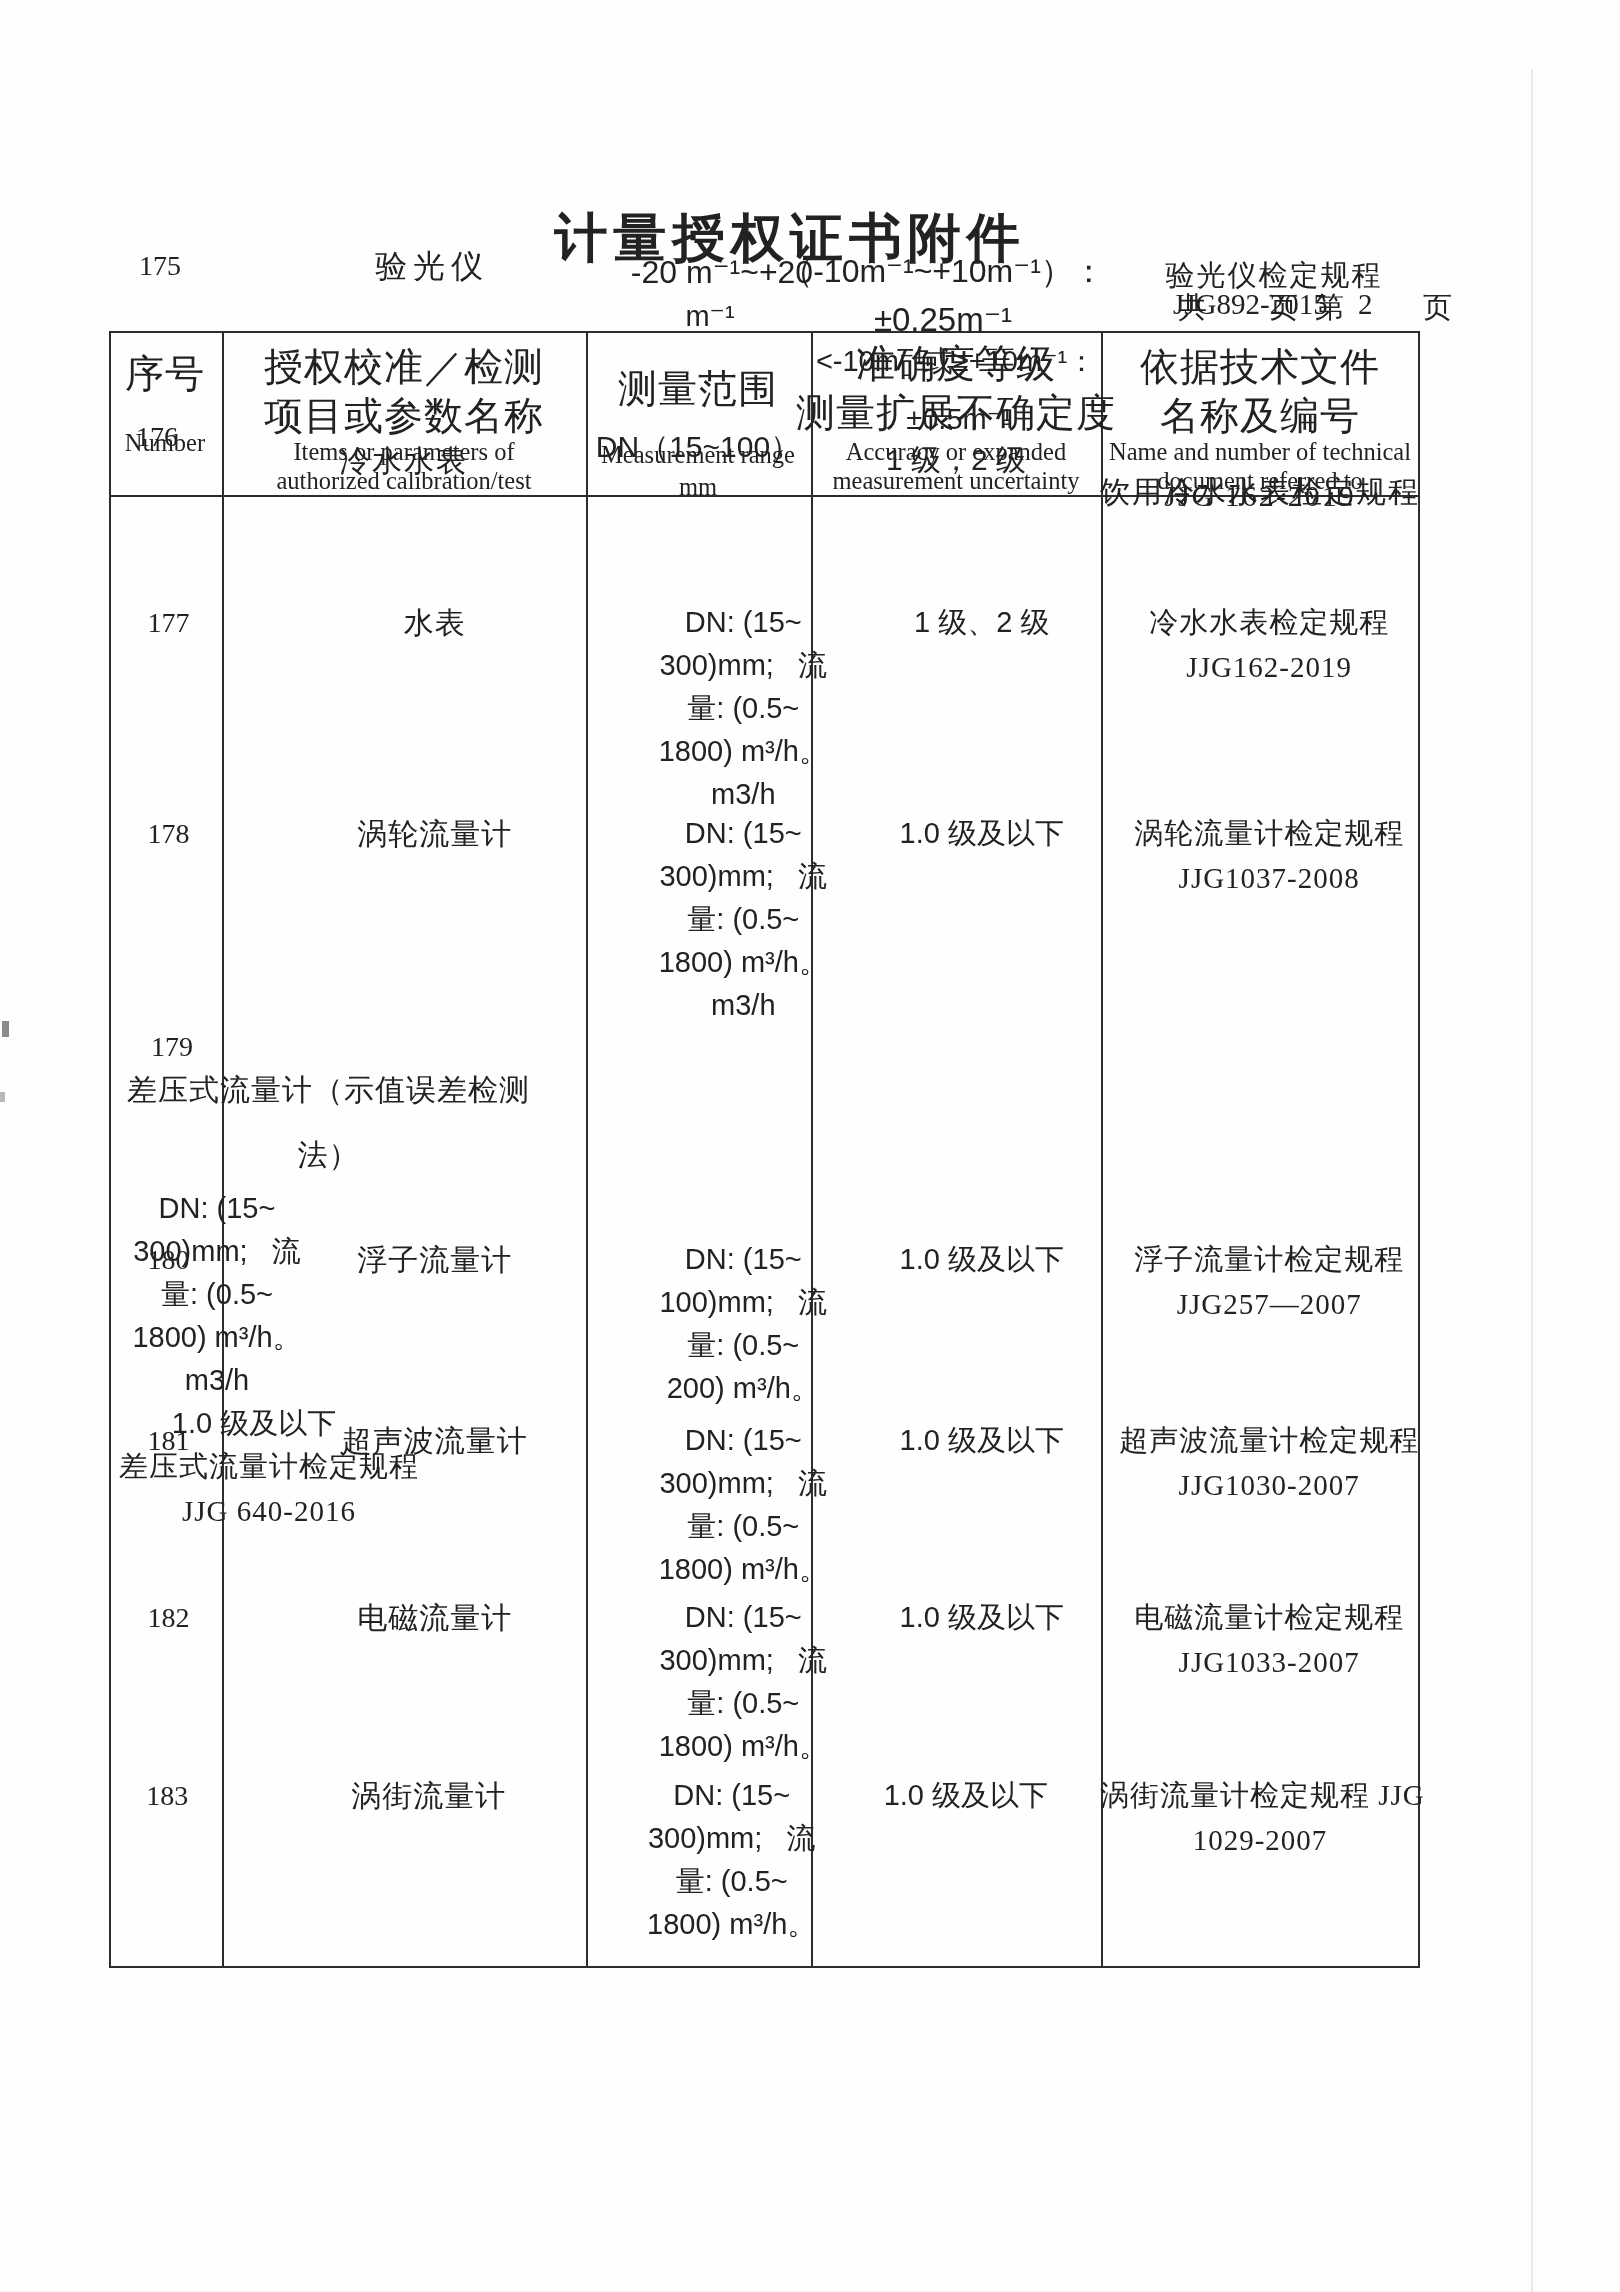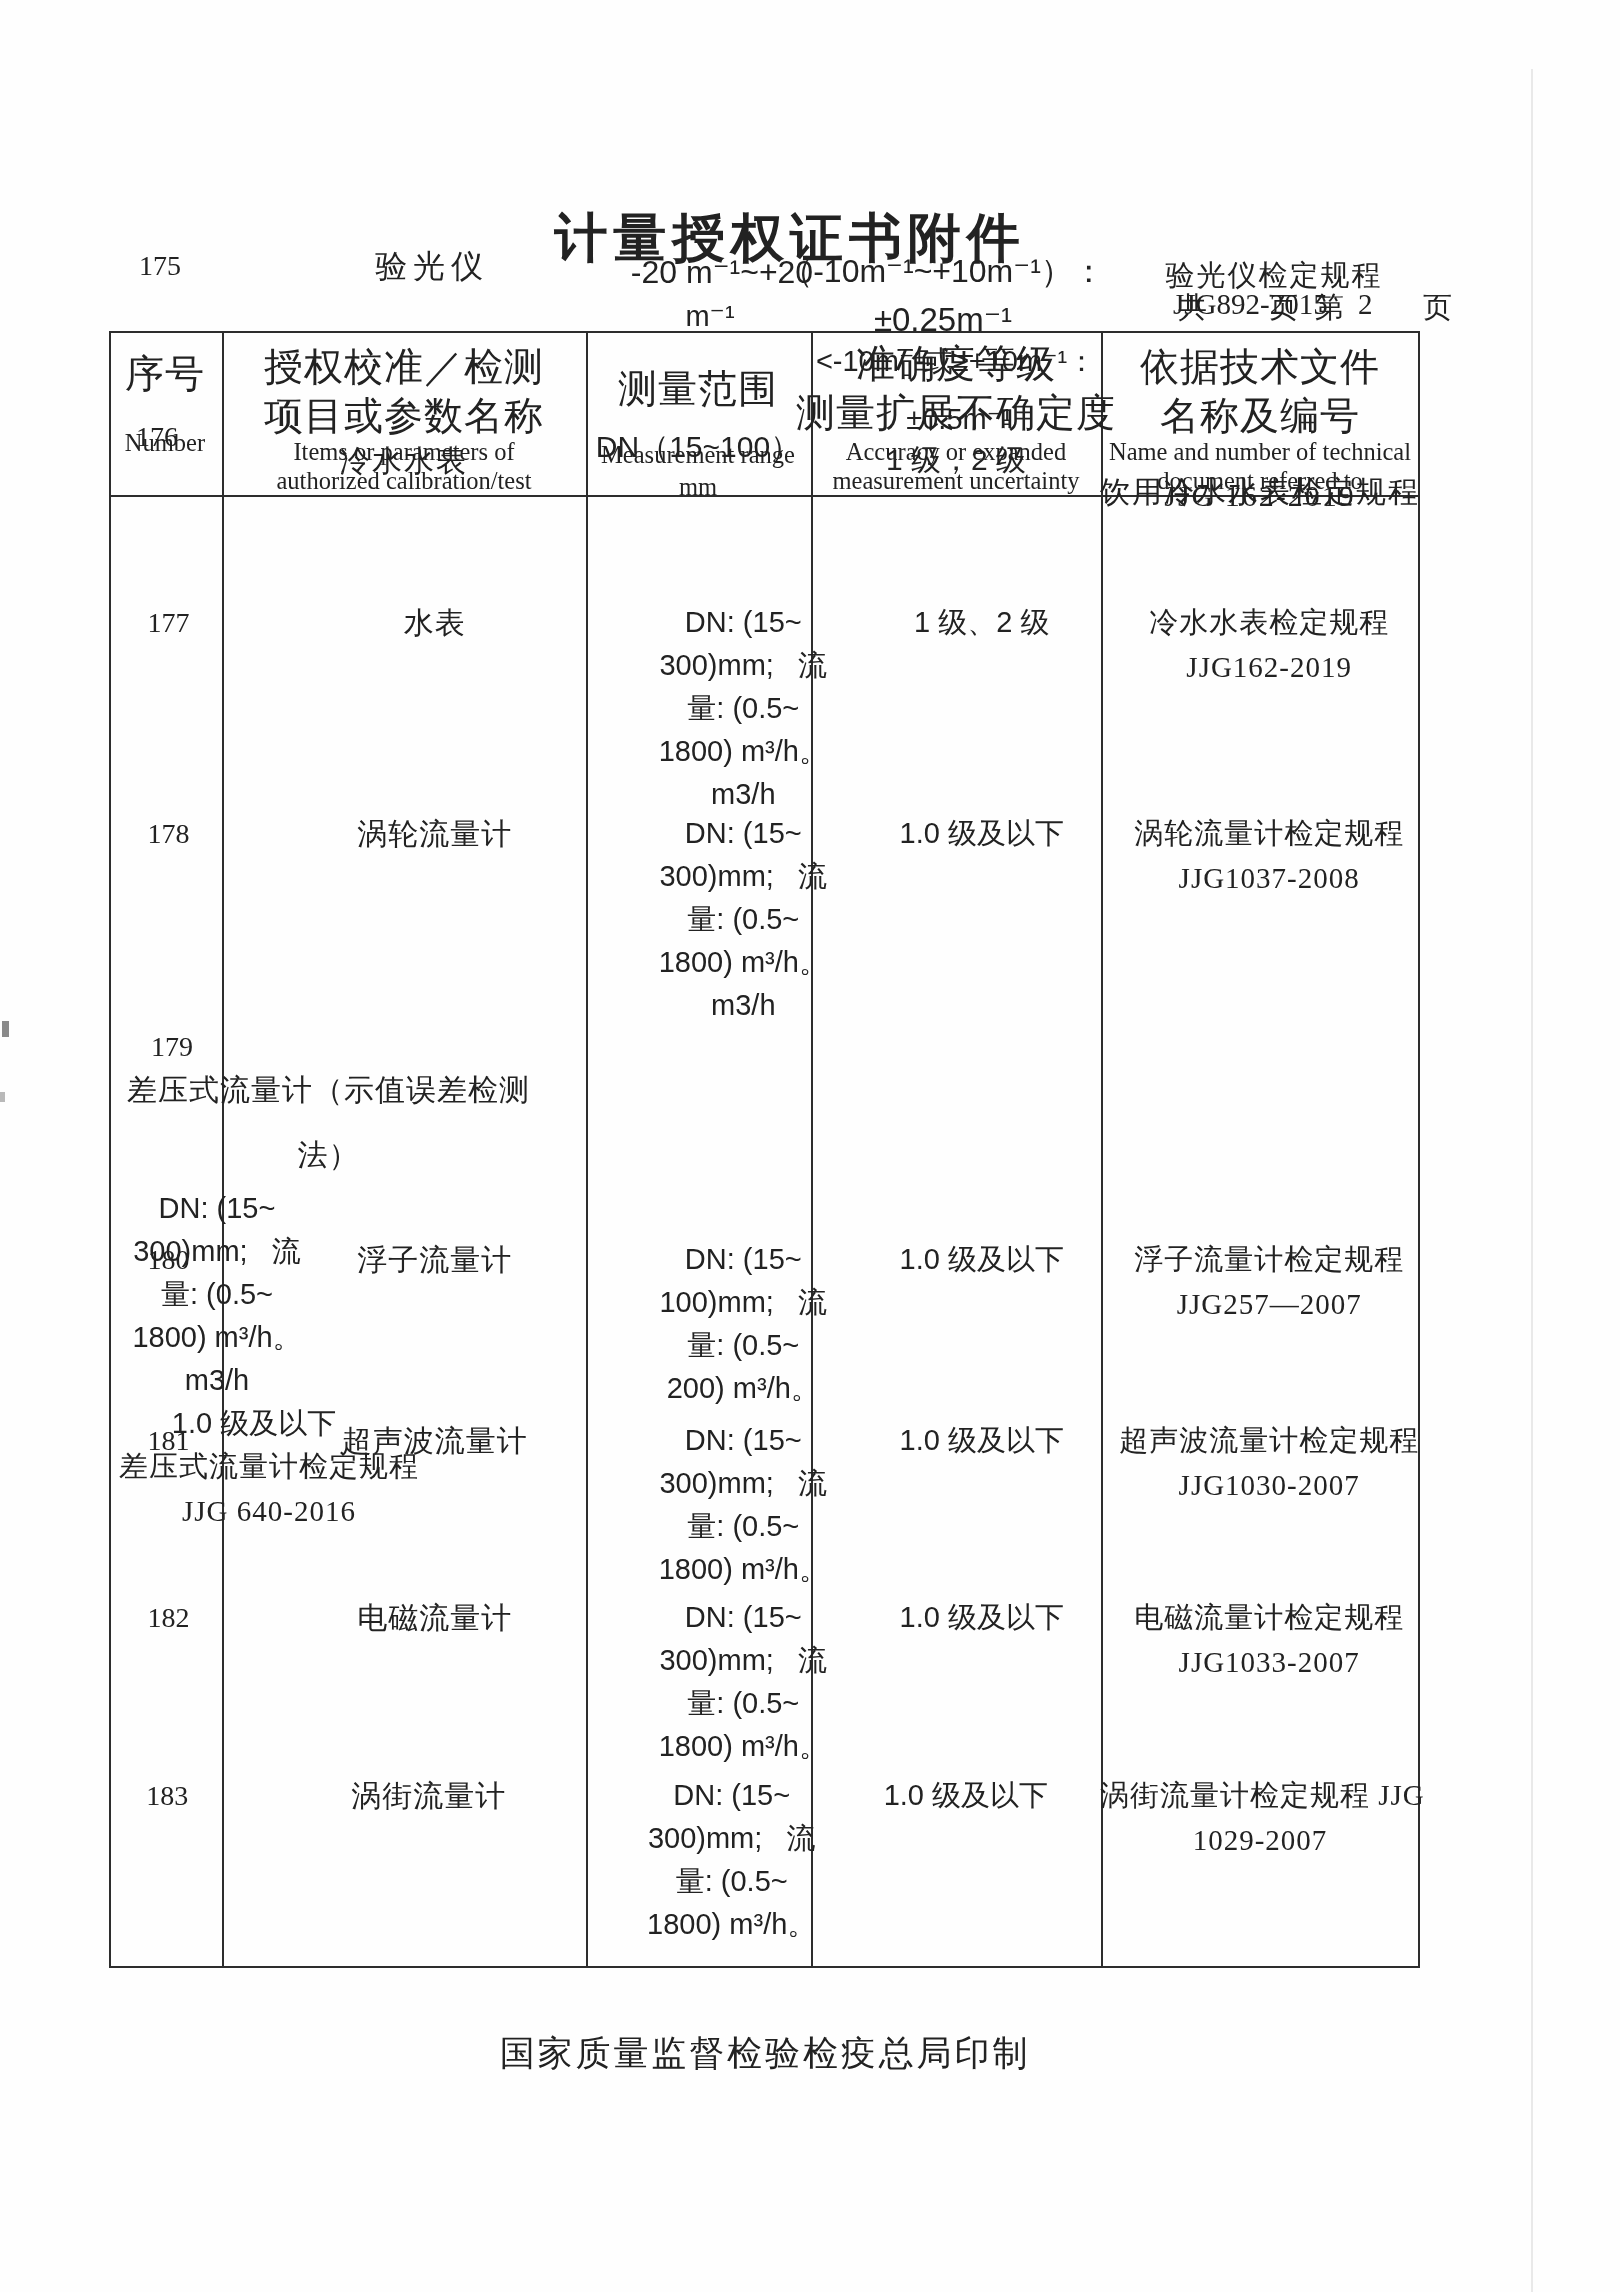--- a/index.html
+++ b/index.html
@@ -183,20 +183,19 @@
     <div class="cell c-name">涡街流量计</div>
     <div class="cell c-range">DN: (15~
 300)mm;   流
 量: (0.5~
 1800) m³/h。</div>
     <div class="cell c-acc">1.0 级及以下</div>
     <div class="cell c-doc">涡街流量计检定规程 JJG
 1029-2007</div>
   </div>
 
-  <div class="ctr footer" style="left:765px;top:2053px;">国家质量监督检验检疫总局印制</div>
 
   <div class="edge-shadow"></div>
   <div class="artifact" style="left:2px;top:1021px;width:6.9px;height:15.7px;"></div>
   <div class="artifact" style="left:0px;top:1092px;width:4.9px;height:9.8px;opacity:.6;"></div>
 
 </div>
 
 
 </body></html>

